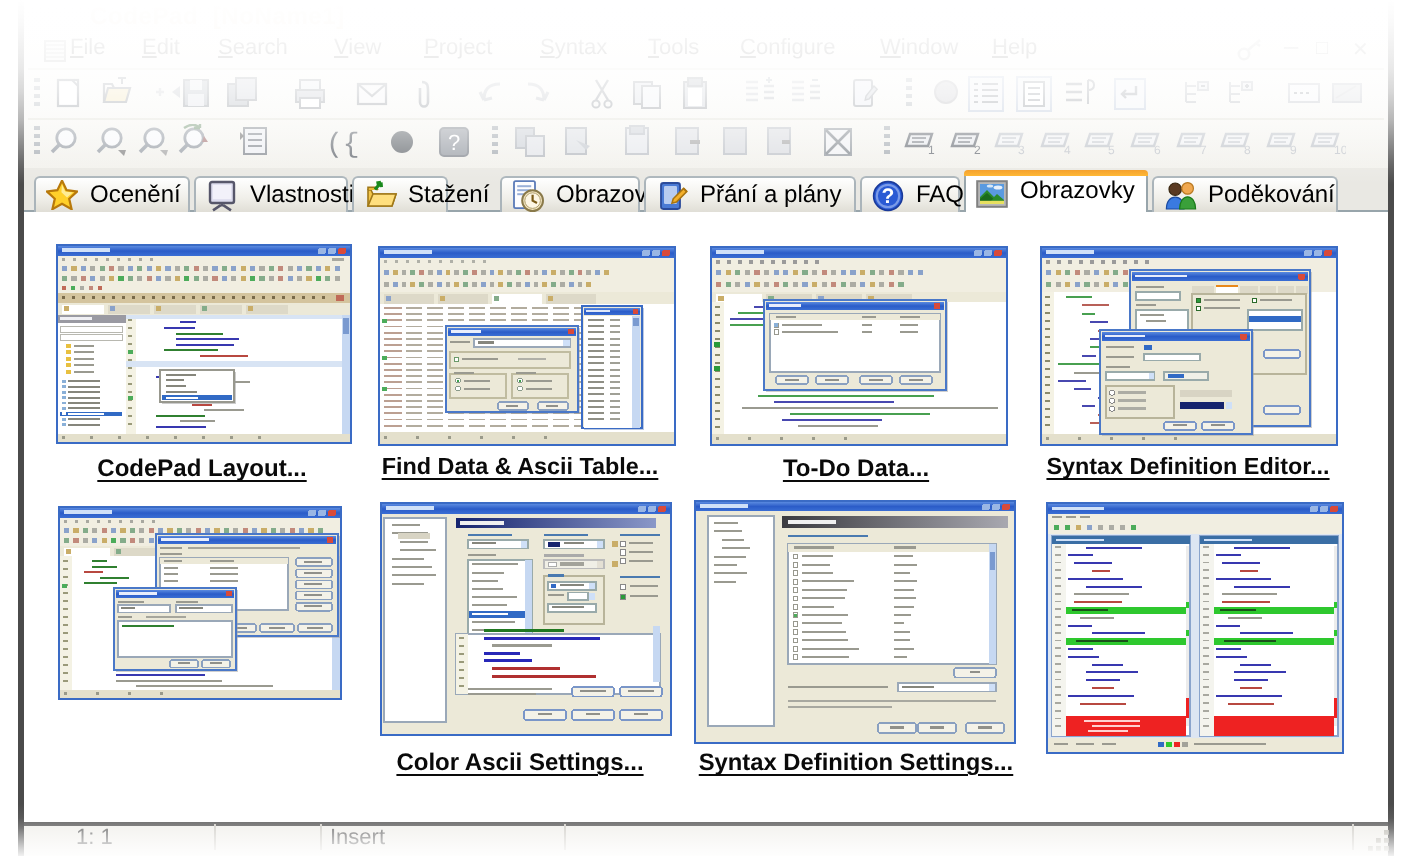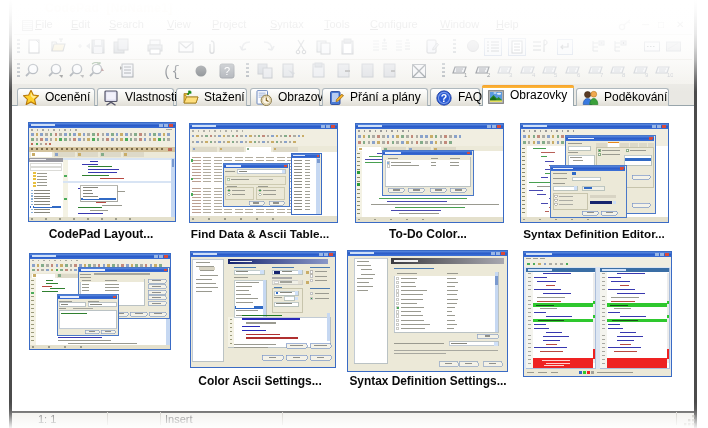--- a/index.html
+++ b/index.html
@@ -17,21 +17,21 @@
 .tabbar{position:absolute;left:12px;top:84px;width:682px;height:22px;background:#e9e8e3;border-bottom:1px solid #98a5ab}
 .tab{position:absolute;top:4px;height:18px;background:linear-gradient(#ffffff,#f0efe9 60%,#e0ded6);border:1px solid #aab4ba;border-bottom:none;border-radius:3px 3px 0 0;display:flex;align-items:center;padding-left:5px}
 .tab.sel{top:1px;height:22px;background:#fff;border-color:#98a5ab;border-top:none}
 .tab.sel:before{content:"";position:absolute;left:-1px;top:0;right:-1px;height:3px;background:linear-gradient(#f39514,#ffb428);border-radius:2px 2px 0 0}
 .tab.sel .ticon{margin-top:2px}
 .ticon{width:17px;height:16px;margin-right:5px;flex:none}
 .ticon svg{display:block}
 .tlab{font-size:12px;color:#000;white-space:nowrap;position:relative;top:-1px}
 .contentbg{position:absolute;left:12px;top:106px;width:682px;height:305px;background:#fff}
 .thumb{position:absolute}
-.cap{position:absolute;transform:translateX(-50%);font-size:12px;font-weight:bold;letter-spacing:0;color:#0a0a0a;text-underline-offset:2px;white-space:nowrap}
+.cap{position:absolute;transform:translateX(-50%);font-size:12px;font-weight:bold;letter-spacing:0;color:#0a0a0a;text-decoration:underline;text-underline-offset:2px;white-space:nowrap}
 .statusbar{position:absolute;left:12px;top:411px;width:682px;height:17px;background:#f1f0ec;border-top:2px solid #5e5e5e}
 .stxt{position:absolute;top:413px;font-size:11px;color:#6a6a6a}
 .ssep{position:absolute;top:412px;width:1px;height:13px;background:#d0cec8}
 .fadetop{position:absolute;left:0;top:0;width:708px;height:92px;z-index:50;pointer-events:none;
 background:linear-gradient(rgba(255,255,255,1) 0px,rgba(255,255,255,0.97) 12px,rgba(255,255,255,0.93) 22px,rgba(255,255,255,0.88) 34px,rgba(255,255,255,0.78) 46px,rgba(255,255,255,0.60) 60px,rgba(255,255,255,0.36) 72px,rgba(255,255,255,0.16) 82px,rgba(255,255,255,0) 92px)}
 .fadebot{position:absolute;left:0;top:402px;width:708px;height:26px;z-index:50;pointer-events:none;
 background:linear-gradient(rgba(255,255,255,0) 0px,rgba(255,255,255,0.08) 7px,rgba(255,255,255,0.25) 12px,rgba(255,255,255,0.5) 17px,rgba(255,255,255,0.75) 22px,rgba(255,255,255,0.92) 26px)}
 </style></head>
 <body>
 <div class="stage">
@@ -295,21 +295,21 @@
       <div class="tab" style="left:85px;width:77px;">
         <span class="ticon">
           <svg width="16" height="16" viewBox="0 0 16 16">
             <rect x="2" y="1" width="12" height="10.5" rx="1" fill="#dcdcee" stroke="#56566a" stroke-width="1.2"></rect>
             <rect x="3.4" y="2.4" width="9.2" height="7.2" fill="#f2f1fa"></rect>
             <path d="M8 11.5 L8 13.2 M8.6 12.6 L12.5 15.2 M7.4 12.6 L3.5 15.2" stroke="#56566a" stroke-width="1.3" fill="none"></path>
           </svg>
         </span>
         <span class="tlab">Vlastnosti</span>
       </div>
-      <div class="tab" style="left:164px;width:71px;">
+      <div class="tab" style="left:164px;width:48px;">
         <span class="ticon">
           <svg width="17" height="15" viewBox="0 0 17 15">
             <path d="M2 5 L2 13 L14 13 L16 7 L4.5 7 L3.5 5 Z" fill="#f4c64a" stroke="#a07818" stroke-width="0.8"></path>
             <path d="M2 5 L2 3.6 L6 3.6 L7 5" fill="#e8b83a" stroke="#a07818" stroke-width="0.8"></path>
             <path d="M4.5 7 L16 7 L14 13 L2 13 Z" fill="#ffdf7e" stroke="#a07818" stroke-width="0.8"></path>
             <path d="M5.5 4.8 L8.5 1.2 M8.5 1.2 L6.2 1.6 M8.5 1.2 L8.7 3.6" stroke="#18881a" stroke-width="1.6" fill="none"></path>
           </svg>
         </span>
         <span class="tlab">Stažení</span>
       </div>
@@ -1980,21 +1980,21 @@
       <rect x="15" y="120.5" width="9" height="1.2" fill="#9a9a90"></rect>
       <rect x="28" y="120.5" width="7" height="1.2" fill="#9a9a90"></rect>
       <rect x="56" y="119.8" width="2.8" height="2.8" fill="#316ac5"></rect>
       <rect x="60" y="119.8" width="2.8" height="2.8" fill="#2ec82e"></rect>
       <rect x="64" y="119.8" width="2.8" height="2.8" fill="#ee2222"></rect>
       <rect x="68" y="119.8" width="2.8" height="2.8" fill="#a2a29a"></rect>
       <rect x="74" y="120.5" width="36" height="1.2" fill="#9a9a90"></rect>
     </svg>
 <div class="cap" style="left:101px;top:227px;font-size:12px">CodePad Layout...</div>
     <div class="cap" style="left:260px;top:227px;font-size:11.7px">Find Data &amp; Ascii Table...</div>
-    <div class="cap" style="left:428px;top:227px;font-size:12px">To-Do Color...</div>
+    <div class="cap" style="left:428px;top:227px;font-size:12px">To-Do Data...</div>
     <div class="cap" style="left:594px;top:227px;font-size:11.7px">Syntax Definition Editor...</div>
     <div class="cap" style="left:260px;top:374px;font-size:12px">Color Ascii Settings...</div>
     <div class="cap" style="left:428px;top:374px;font-size:11.9px">Syntax Definition Settings...</div>
 <div class="statusbar"></div>
 <span class="stxt" style="left:38px">1: 1</span>
     <span class="stxt" style="left:165px">Insert</span>
 <div class="ssep" style="left:107px"></div>
     <div class="ssep" style="left:160px"></div>
     <div class="ssep" style="left:282px"></div>
     <div class="ssep" style="left:676px"></div>

